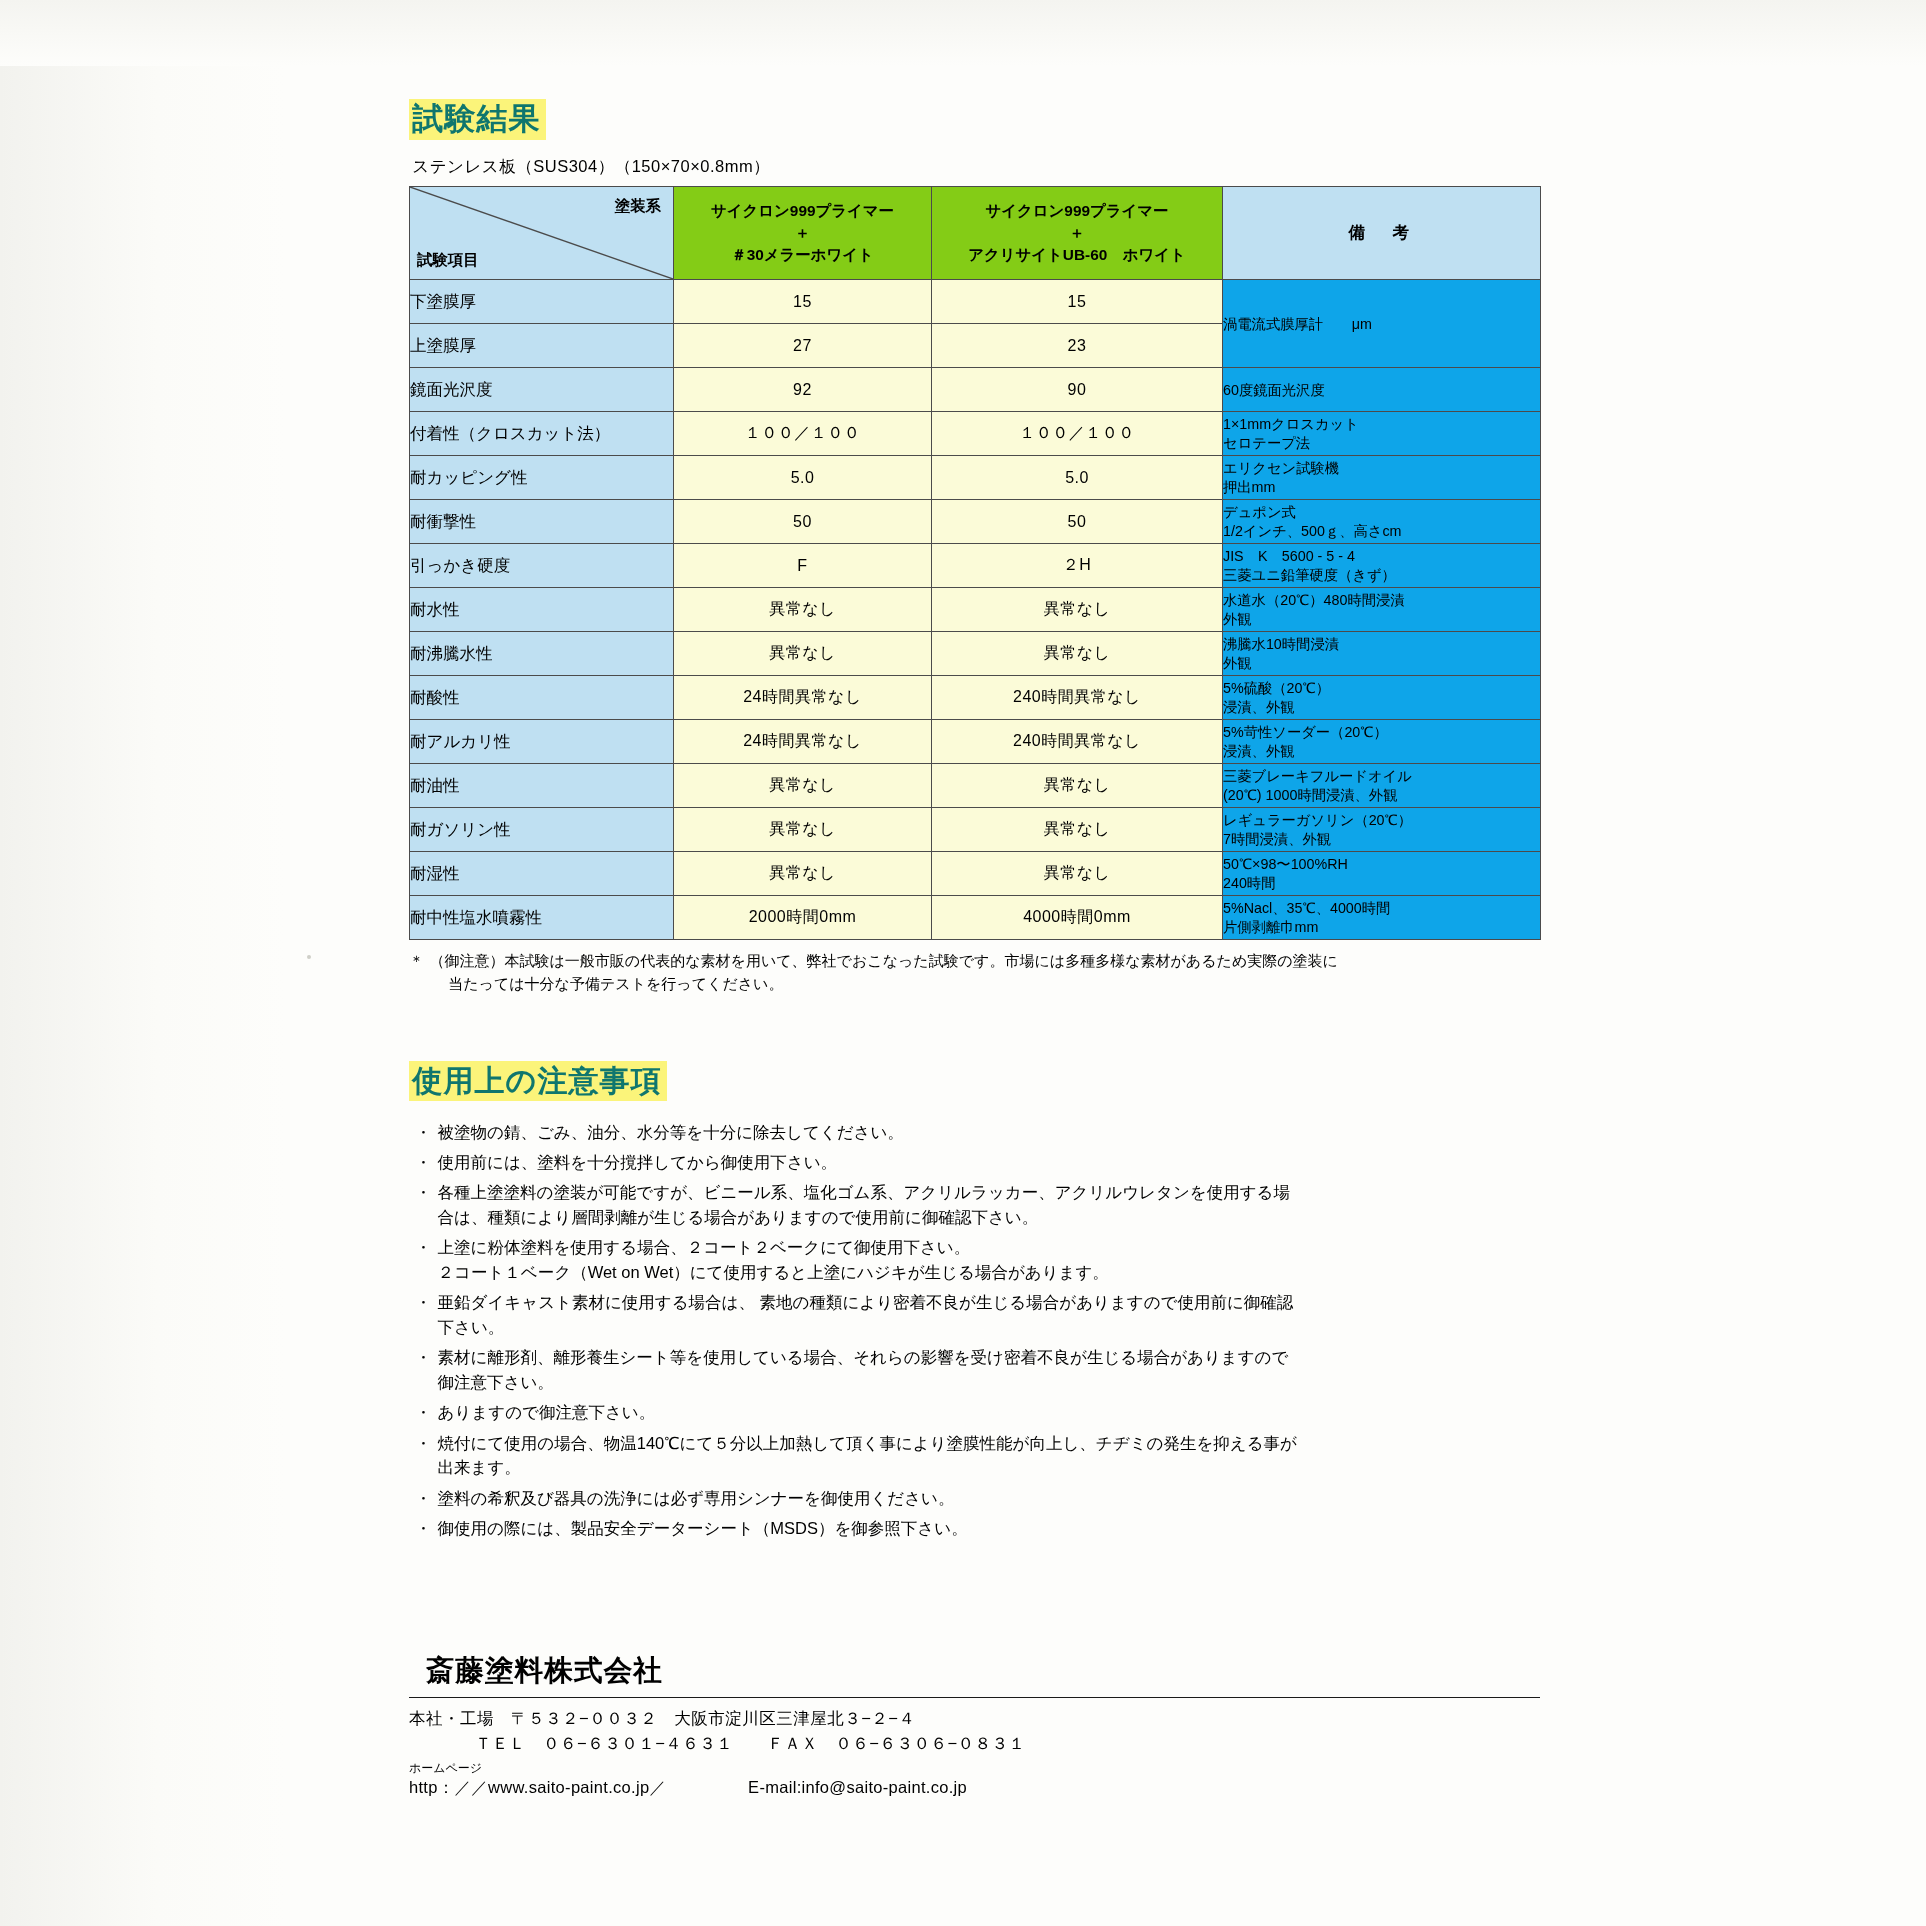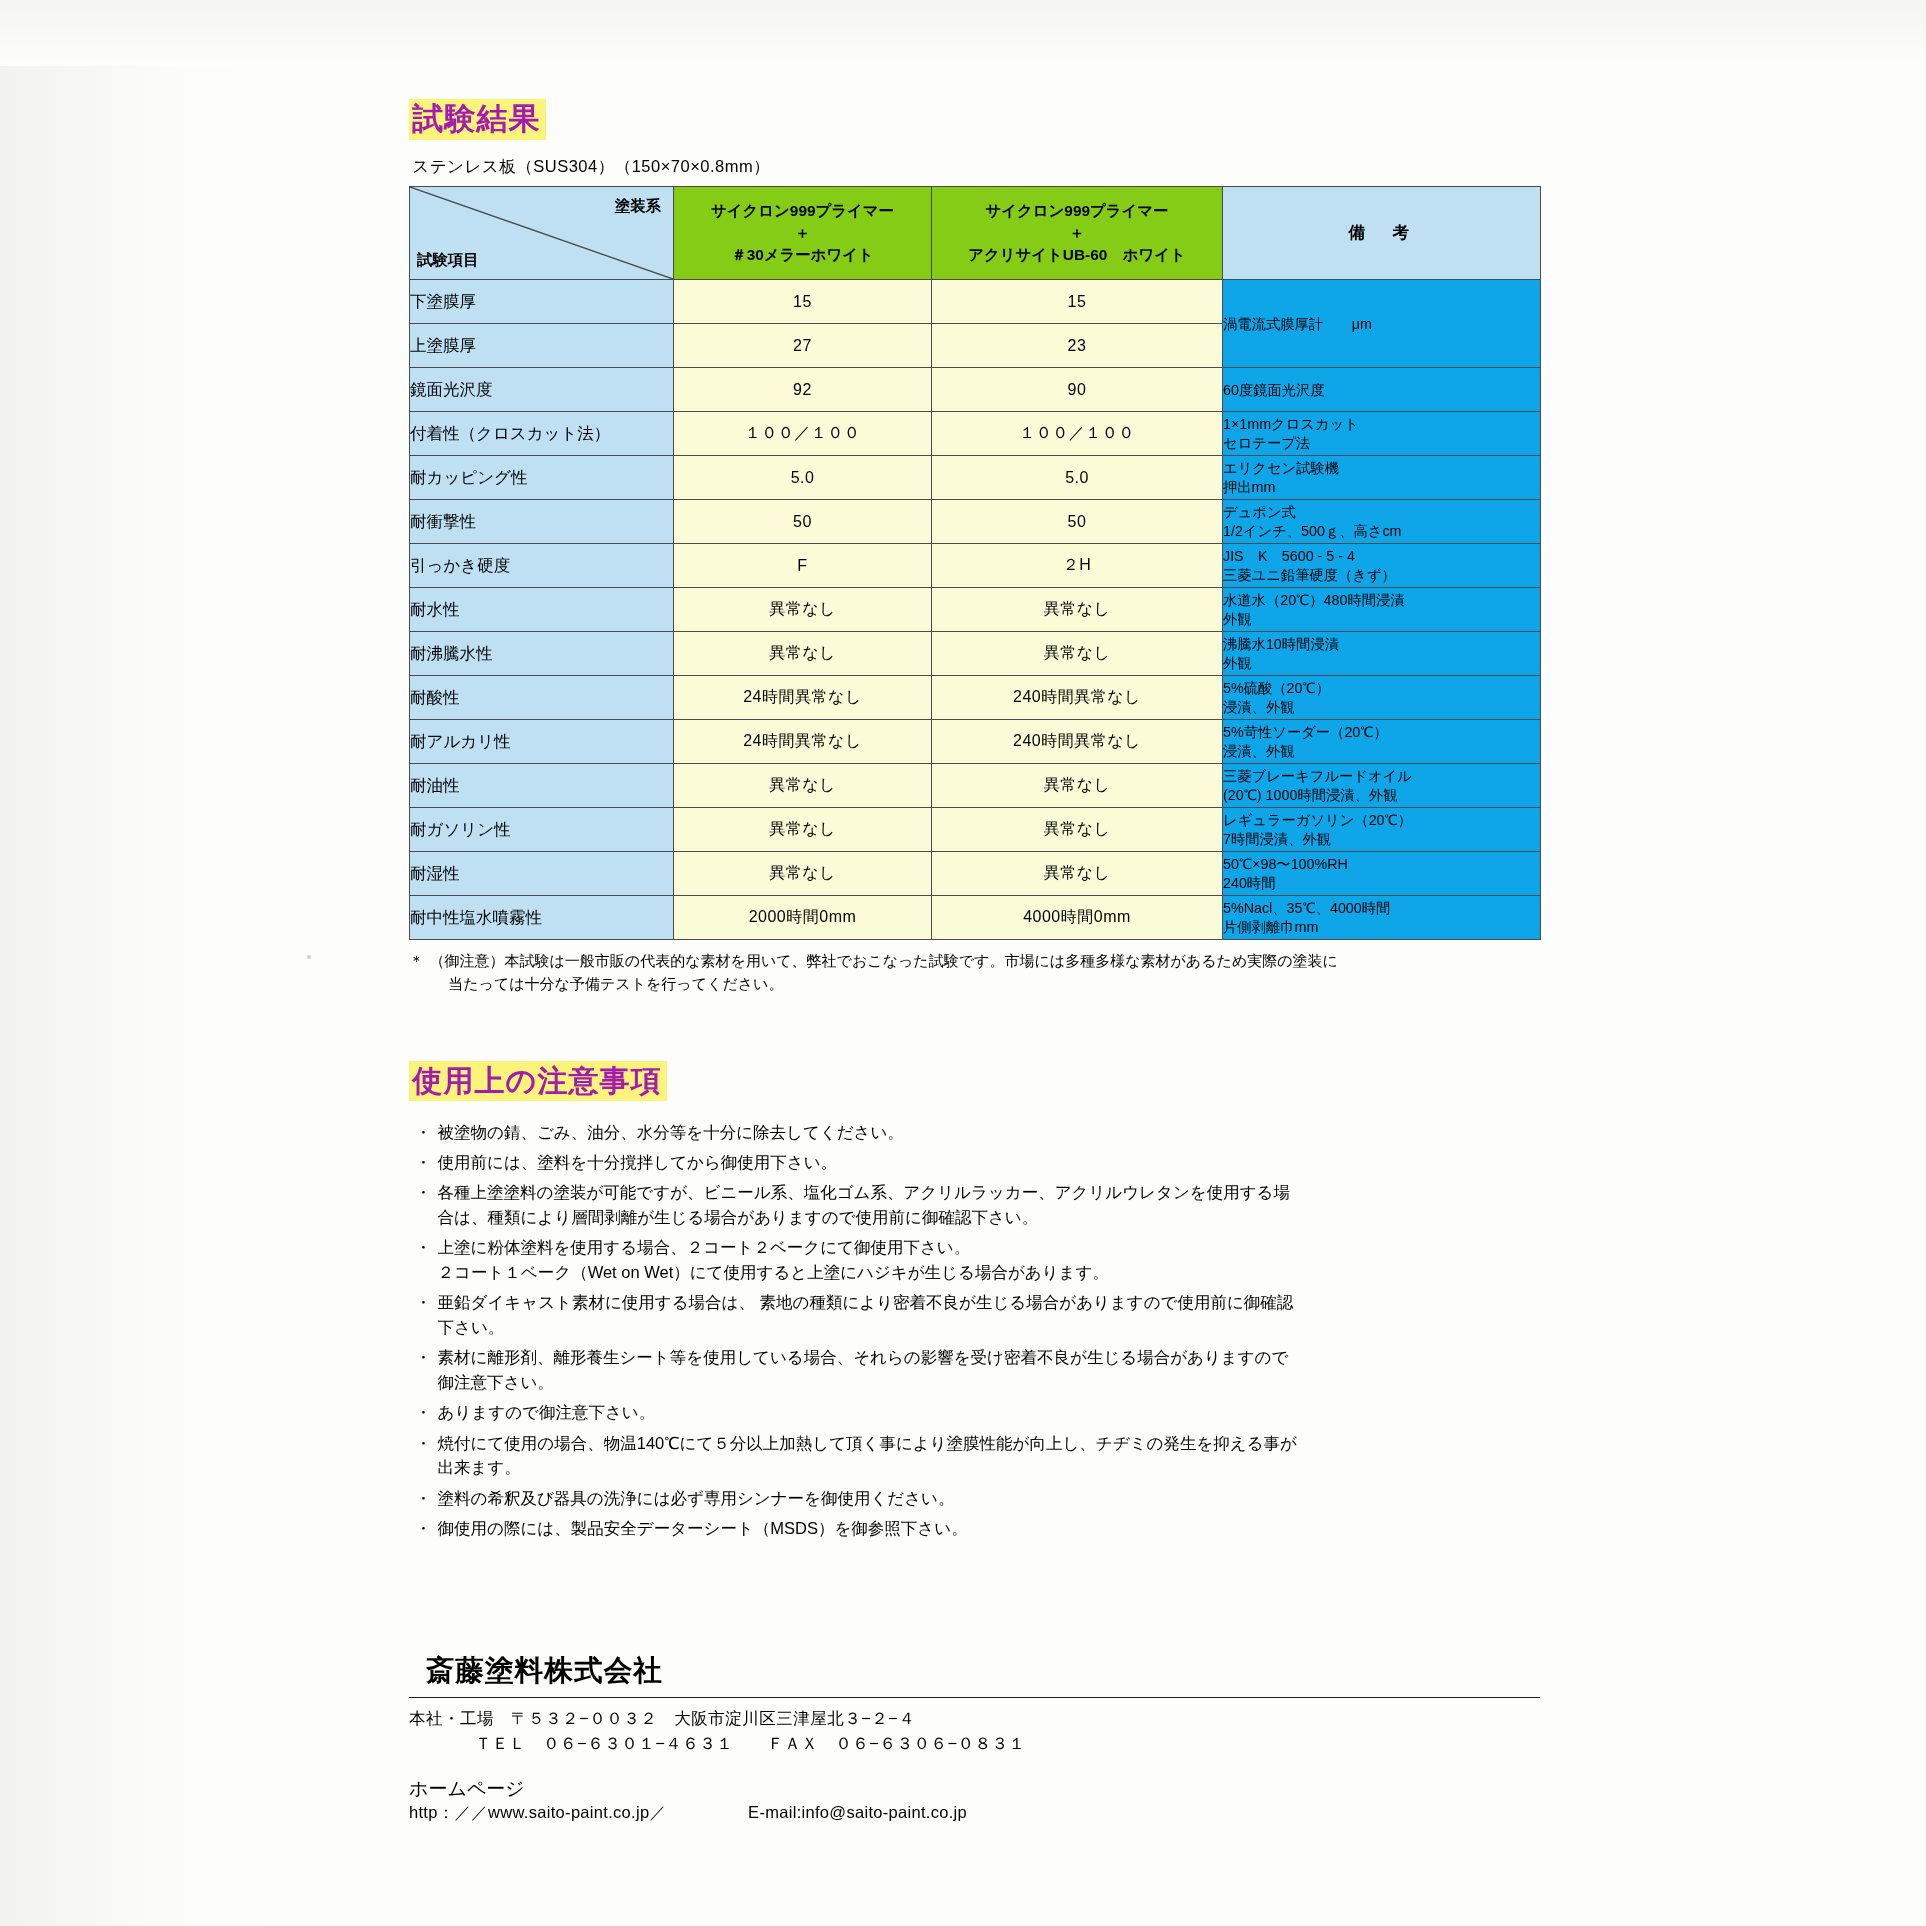--- a/index.html
+++ b/index.html
@@ -38,21 +38,21 @@
     left: 409px;
     top: 99px;
     width: 1137px;
   }
 
   
   .section-heading {
     font-size: 31px;
     font-weight: bold;
     letter-spacing: 1.1px;
-    color: #a21caf;
+    color: #0f766e;
     display: inline-block;
     padding: 2.2px 5.5px 3.3px 3.3px;
     background: #fbf47a;
     line-height: 1.15;
   }
   .heading-wrap { margin-bottom: 15.4px; }
   .heading-wrap.second { margin-top: 66px; margin-bottom: 18.7px; }
   .section-heading.italicish {
     font-size: 30px;
   }
@@ -186,22 +186,22 @@
     margin: 0 0 7.7px 0;
     width: 1131px;
   }
   .addr {
     font-size: 16.5px;
     line-height: 1.5;
     letter-spacing: 0.5px;
   }
   .addr .indent { display: block; margin-left: 66px; }
   .hp-label {
-    font-size: 19px;
-    margin-top: 20px;
+    font-size: 12px;
+    margin-top: 4px;
   }
   .hp-line {
     font-size: 16.5px;
     letter-spacing: 0.3px;
   }
   .hp-line .mail { margin-left: 77px; }
   .speck {
     position: absolute;
     background: #cfcfc8;
     border-radius: 50%;

